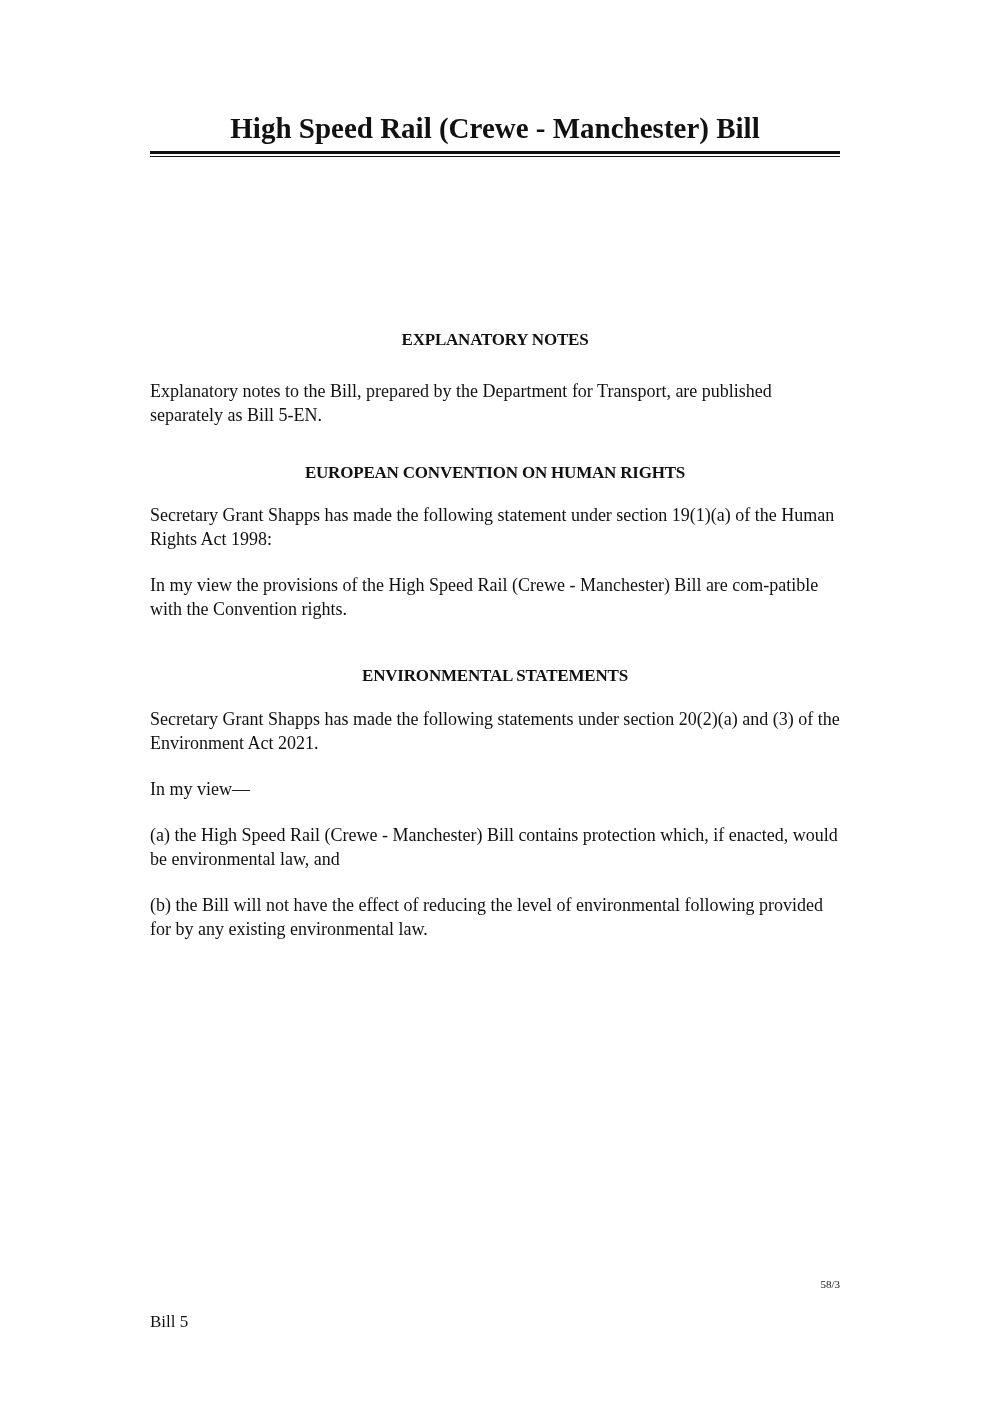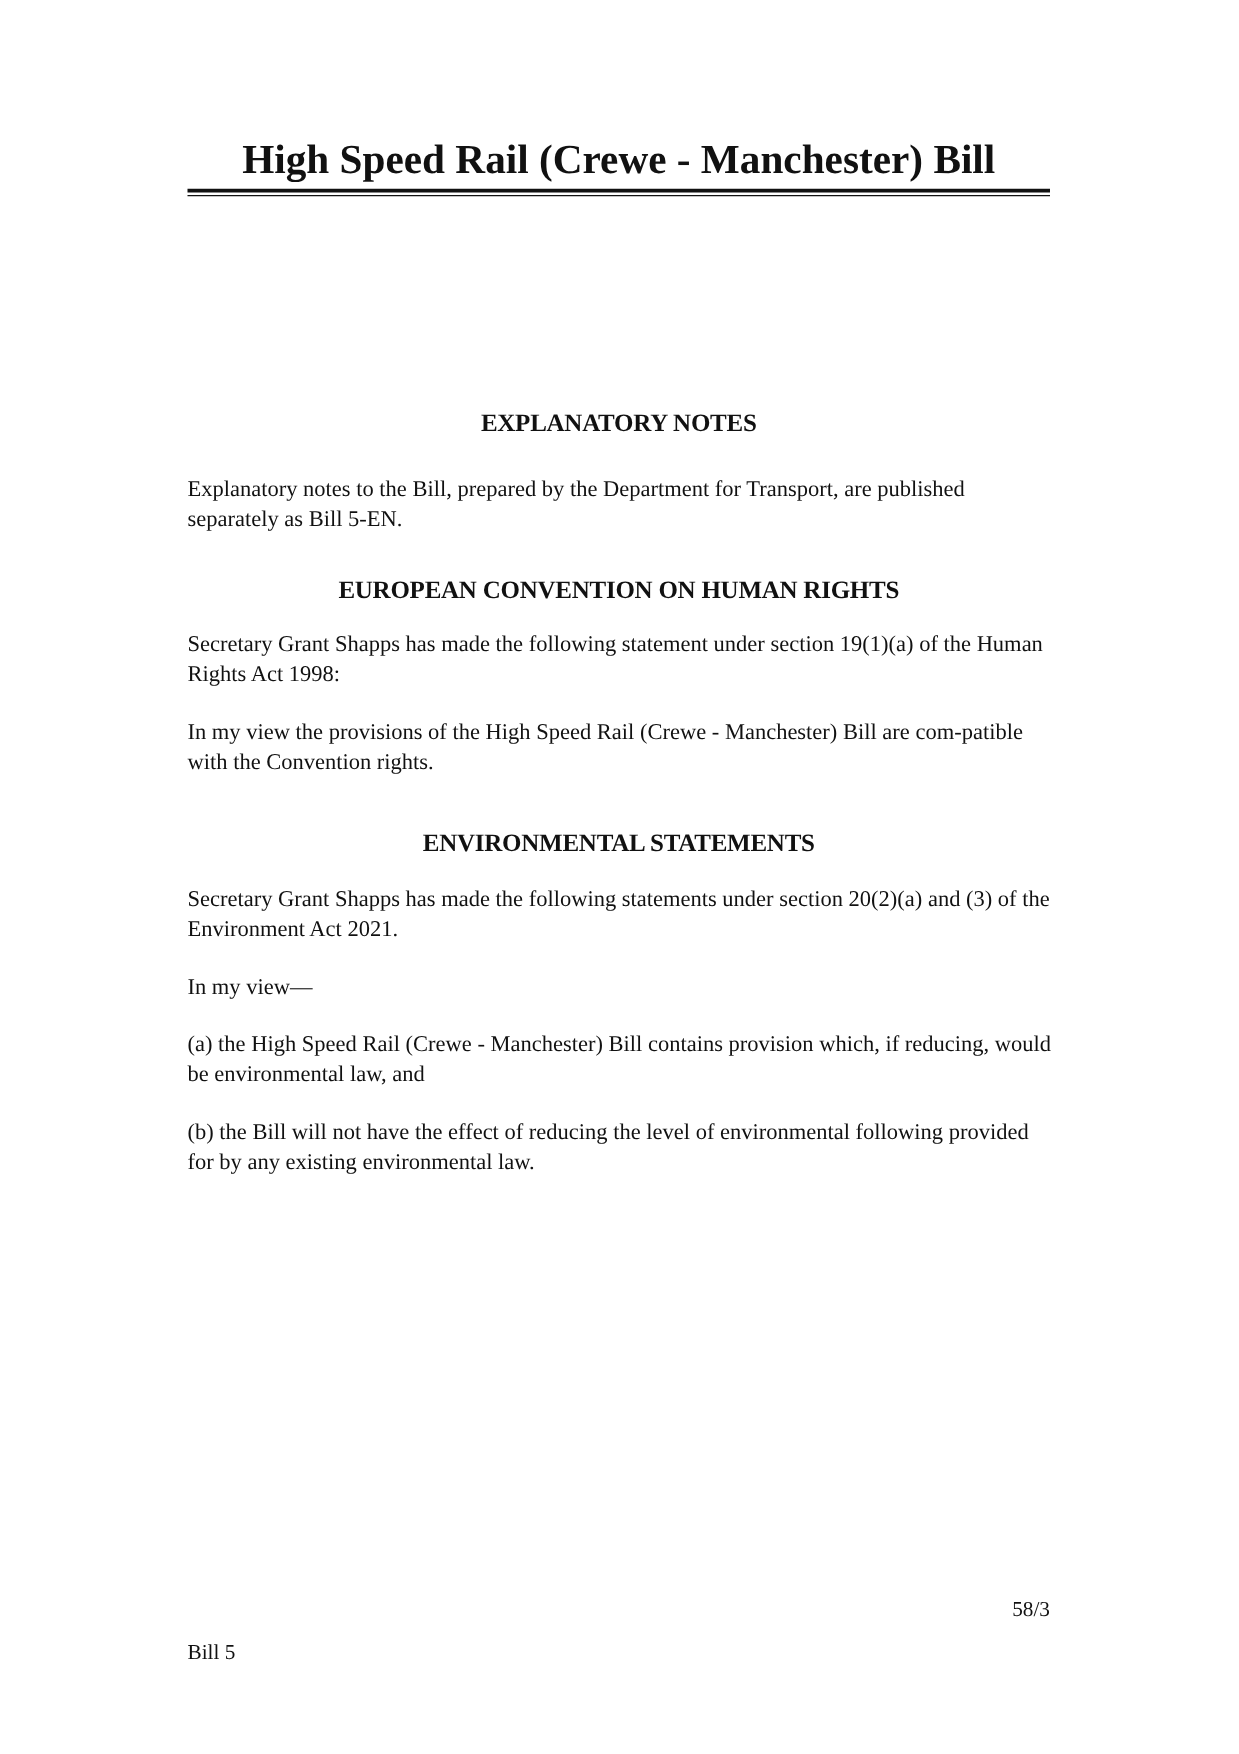--- a/index.html
+++ b/index.html
@@ -2,43 +2,43 @@
 <html><head>
   <meta charset="utf-8">
   <style>
     html, body { margin: 0; padding: 0; background: #ffffff; }
     body {
       width: 991px; height: 1403px; position: relative; overflow: hidden;
       font-family: "Liberation Serif", "DejaVu Serif", serif; color: #111111;
     }
     .title {
       position: absolute; left: 150px; width: 690px; top: 108px;
-      text-align: center; font-weight: bold; font-size: 33px; line-height: 40px;
+      text-align: center; font-weight: bold; font-size: 29px; line-height: 40px;
       margin: 0;
     }
     .rule-thick {
       position: absolute; left: 150px; width: 690px; top: 151px; height: 3px; background: #111;
     }
     .rule-thin {
       position: absolute; left: 150px; width: 690px; top: 156px; height: 1px; background: #111;
     }
     .heading {
       position: absolute; left: 150px; width: 690px; text-align: center;
-      font-size: 20px; line-height: 23px; margin: 0;
+      font-size: 17px; line-height: 23px; margin: 0;
       letter-spacing: -0.2px;
     }
     .para {
       position: absolute; left: 150px; width: 692px;
       font-size: 18px; line-height: 23.5px; margin: 0;
     }
     .footer-left {
       position: absolute; left: 150px; top: 1312px; font-size: 17px;
     }
     .footer-right {
-      position: absolute; right: 151px; top: 1278px; font-size: 17px;
+      position: absolute; right: 151px; top: 1278px; font-size: 11px;
     }
   </style>
 </head>
 <body>
 
 <h1 class="title">High Speed Rail (Crewe - Manchester) Bill</h1>
 <div class="rule-thick"></div>
 <div class="rule-thin"></div>
 
 <section>
@@ -49,18 +49,18 @@
 <section>
   <h2 class="heading" style="top:461px;">EUROPEAN CONVENTION ON HUMAN RIGHTS</h2>
   <p class="para" style="top:504px;">Secretary Grant Shapps has made the following statement under section 19(1)(a) of the Human Rights Act 1998:</p>
   <p class="para" style="top:574px;">In my view the provisions of the High Speed Rail (Crewe - Manchester) Bill are com-patible with the Convention rights.</p>
 </section>
 
 <section>
   <h2 class="heading" style="top:664px;">ENVIRONMENTAL STATEMENTS</h2>
   <p class="para" style="top:708px;">Secretary Grant Shapps has made the following statements under section 20(2)(a) and (3) of the Environment Act 2021.</p>
   <p class="para" style="top:778px;">In my view—</p>
-  <p class="para" style="top:824px;">(a) the High Speed Rail (Crewe - Manchester) Bill contains provision which, if reducing, would be environmental law, and</p>
+  <p class="para" style="top:824px;">(a) the High Speed Rail (Crewe - Manchester) Bill contains protection which, if enacted, would be environmental law, and</p>
   <p class="para" style="top:894px;">(b) the Bill will not have the effect of reducing the level of environmental following provided for by any existing environmental law.</p>
 </section>
 
 <div class="footer-left">Bill 5</div>
 <div class="footer-right">58/3</div>
 
 </body></html>

